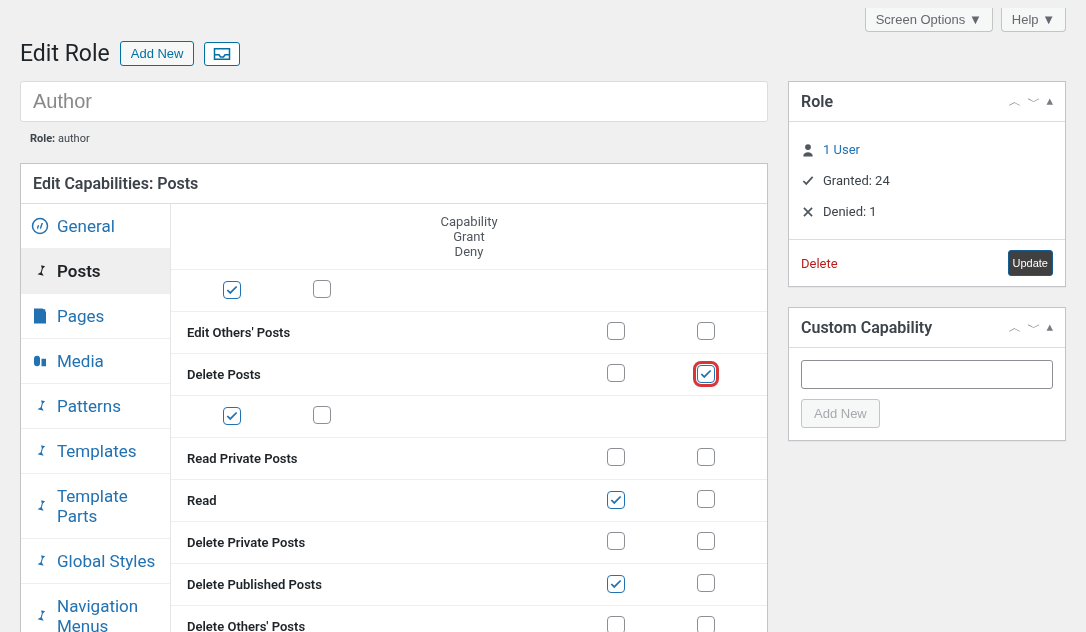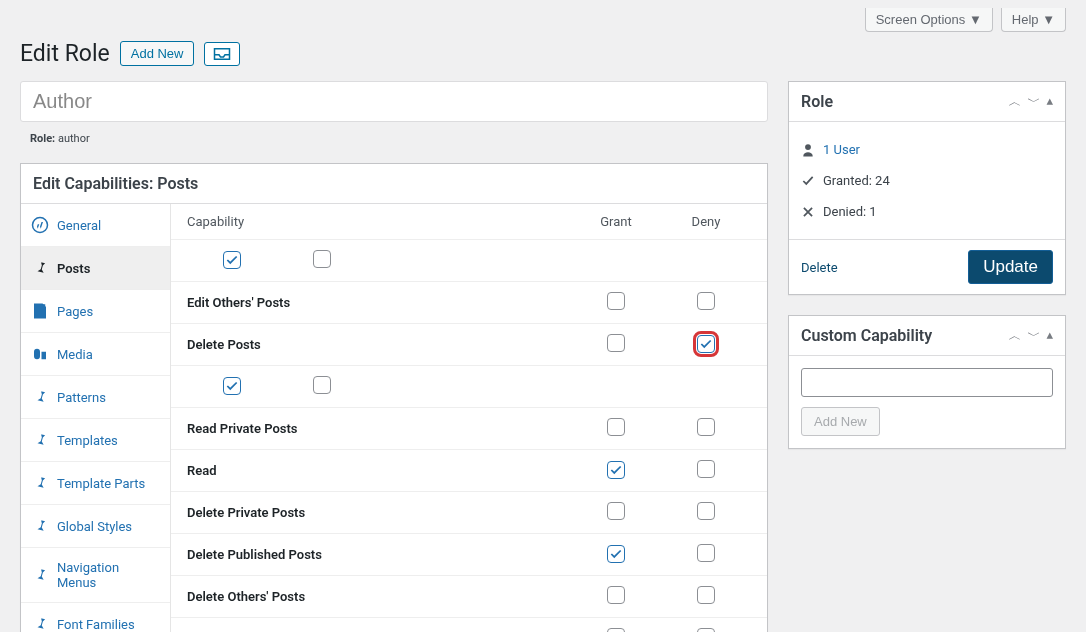--- a/index.html
+++ b/index.html
@@ -104,36 +104,36 @@
     border-right: 1px solid #e5e5e5;
   }
   .nav-item {
     display: flex;
     align-items: center;
     gap: 8px;
     padding: 12px 10px;
     color: #2271b1;
     cursor: pointer;
     border-bottom: 1px solid #eee;
-    font-size: 13px;
+    font-size: 17px;
   }
   .nav-item.active {
     background: #efefef;
     color: #1d2327;
     font-weight: 600;
   }
   .nav-icon { width: 18px; display:inline-flex; }
   .caps-table { flex: 1; }
   .caps-head, .caps-row {
     display: flex;
     align-items: center;
     padding: 10px 16px;
     border-bottom: 1px solid #eee;
   }
-  .caps-head { color: #50575e; }
+  .caps-head { color: #50575e; flex-direction: column; }
   .col-cap { flex: 1; }
   .col-g, .col-d { width: 90px; text-align: center; }
   .caps-row .col-cap { font-weight: 600; color: #1d2327; }
   .cb {
     width: 18px; height: 18px;
     border: 1px solid #8c8f94;
     border-radius: 4px;
     display: inline-flex;
     align-items: center;
     justify-content: center;
@@ -157,28 +157,28 @@
     color: #3c434a;
   }
   .meta-line a { color: #2271b1; text-decoration: none; }
   .foot {
     border-top: 1px solid #dcdcde;
     padding: 10px 12px;
     display: flex;
     justify-content: space-between;
     align-items: center;
   }
-  .delete { color: #0c4a6e; text-decoration: none; cursor:pointer; }
+  .delete { color: #b91c1c; text-decoration: none; cursor:pointer; }
   .btn-primary {
-    background: #0c4a6e;
+    background: #404040;
     color: #fff;
     border: 1px solid #135e96;
     border-radius: 3px;
-    padding: 6px 14px;
-    font-size: 17px;
+    padding: 6px 4px;
+    font-size: 11px;
     cursor: pointer;
   }
   .chev {
     display: inline-flex;
     gap: 6px;
     color: #787c82;
   }
   .input-text {
     width: 100%;
     padding: 6px 8px;

